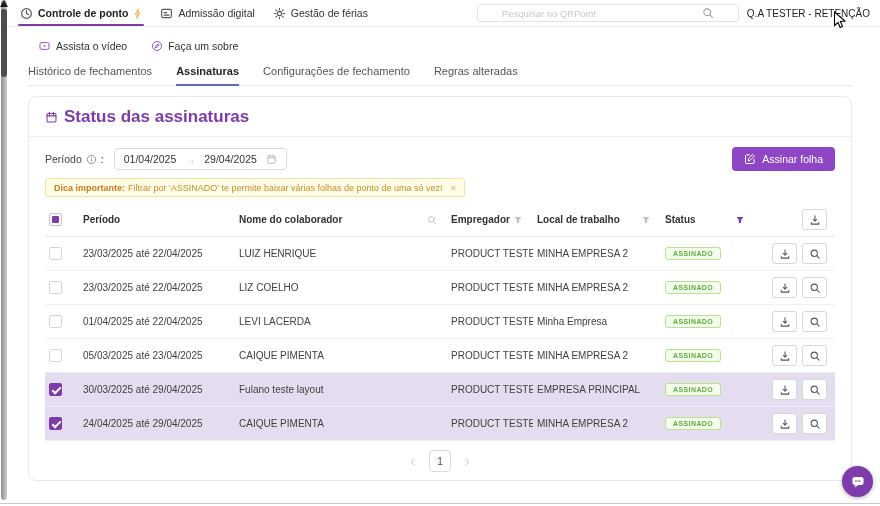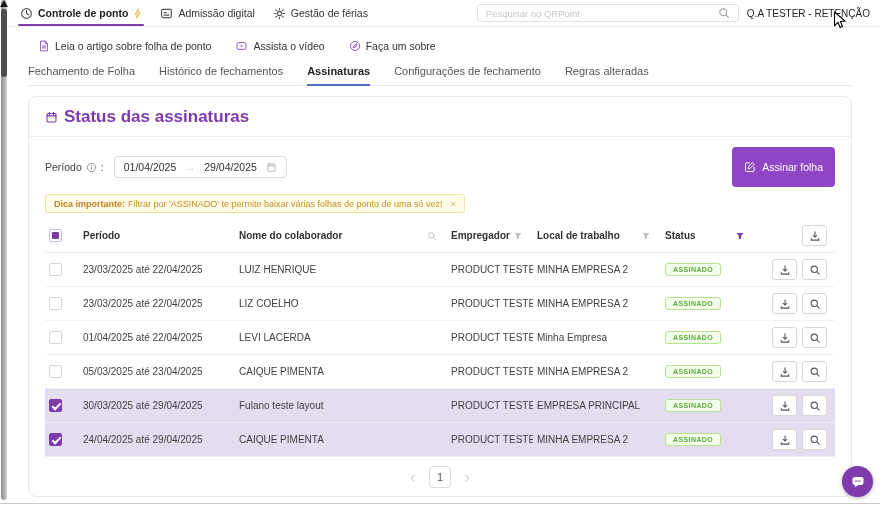--- a/index.html
+++ b/index.html
@@ -13,21 +13,21 @@
   .sb-arrow { position:absolute; left:-1px; top:0; width:0; height:0; border-left:4px solid transparent; border-right:4px solid transparent; border-bottom:7px solid #1b1b1b; }
   .sb-thumb { position:absolute; left:0; top:9px; width:6px; height:68px; background:#4d4d4d; border-radius:3px; }
 
   
   .topbar { position:relative; height:27px; display:flex; align-items:center; justify-content:space-between; padding:0 10px 0 20px; border-bottom:1px solid #ededed; }
   .top-nav { display:flex; align-items:center; gap:18px; height:100%; }
   .nav-item { position:relative; height:100%; display:flex; align-items:center; gap:5px; font-size:10.5px; color:#333; cursor:pointer; white-space:nowrap; }
   .nav-item.active { font-weight:bold; color:#222; }
   .nav-item.active::after { content:""; position:absolute; bottom:0; left:-2px; right:-2px; height:2px; background:#7d3bac; border-radius:2px; }
   .top-right { display:flex; align-items:center; gap:8px; }
-  .searchbox { display:flex; align-items:center; width:262px; height:18px; border:1px solid #e3e3e3; border-radius:3px; padding:0 8px; background:#fff; }
+  .searchbox { display:flex; align-items:center; width:262px; height:18px; border:1px solid #e3e3e3; border-radius:3px; padding:0 24px; background:#fff; }
   .searchbox input { flex:1; border:0; outline:0; font-size:9.5px; color:#555; font-family:inherit; background:transparent; }
   .searchbox input::placeholder { color:#c8c8c8; }
   .user-label { font-size:10px; color:#1f1f1f; white-space:nowrap;text-align:center; }
 
   
   .quick-links { margin:13px 0 0 38px; display:flex; align-items:center; gap:24px; }
   .quick-link { display:flex; align-items:center; gap:5px; font-size:10.5px; color:#333; cursor:pointer; }
 
   
   .tabs { margin:13px 28px 0; display:flex; gap:24px; border-bottom:1px solid #e9e9e9; }
@@ -37,21 +37,21 @@
 
   
   .card { margin:10px 28px 0; border:1px solid #e9e9e9; border-radius:8px; background:#fff; padding:10px 16px 8px; }
   .card-title { display:flex; align-items:center; gap:6px; color:#7d3bac; font-size:17px; font-weight:bold; }
   .card-divider { border-top:1px solid #efefef; margin:9px -16px 0; }
 
   .period-row { margin-top:10px; display:flex; justify-content:space-between; align-items:center; }
   .period-left { display:flex; align-items:center; gap:4px; font-size:10.5px; color:#444; }
   .date-range { margin-left:6px; display:flex; align-items:center; gap:9px; border:1px solid #dcdcdc; border-radius:4px; padding:4px 9px; font-size:10.5px; color:#333; cursor:pointer; }
   .range-arrow { color:#b9b9b9; font-size:10px; }
-  .sign-btn { display:flex; align-items:center; gap:6px; background:#8f46c6; color:#fff; border:none; border-radius:4px; height:40px; padding:0 12px; font-size:10.5px; font-family:inherit; cursor:pointer; }
+  .sign-btn { display:flex; align-items:center; gap:6px; background:#8f46c6; color:#fff; border:none; border-radius:4px; height:24px; padding:0 12px; font-size:10.5px; font-family:inherit; cursor:pointer; }
 
   .tip-banner { margin-top:7px; display:inline-flex; align-items:center; background:#fefbe6; border:1px solid #f2e5a4; border-radius:3px; padding:3px 8px; font-size:9px; color:#c6902e; }
   .tip-bold { font-weight:bold; color:#c87e1f; margin-right:3px; }
   .tip-close { margin-left:8px; color:#c3b277; cursor:pointer; font-size:9.5px; }
 
   
   table { width:100%; border-collapse:collapse; table-layout:fixed; margin-top:6px; }
   col.c-check{width:34px;} col.c-period{width:156px;} col.c-name{width:212px;}
   col.c-emp{width:86px;} col.c-loc{width:128px;} col.c-status{width:94px;} col.c-act{width:80px;}
   th { font-size:10px; color:#333; text-align:left; font-weight:bold; padding:6px 4px; border-bottom:1px solid #ececec; }
@@ -133,30 +133,20 @@
               <path d="M10.5 10.5L14 14"></path>
             </svg>
           </span>
       </div>
       <span class="user-label">Q.A TESTER - RETENÇÃO</span>
 
     </div>
   </header>
 
   <div class="quick-links">
-    <div class="quick-link">
-      <span>
-          <svg width="12" height="12" viewBox="0 0 16 16" fill="none" stroke="#8a52c2" stroke-width="1.3" stroke-linecap="round">
-            <path d="M4 1.5h5.5L12.5 4.5v10H4z"></path>
-            <path d="M9.5 1.5v3h3"></path>
-            <path d="M6 8h4M6 10.5h4"></path>
-          </svg>
-        </span>
-      <span>Leia o artigo sobre folha de ponto</span>
-    </div>
     <div class="quick-link">
       <span>
           <svg width="13" height="12" viewBox="0 0 16 16" fill="none" stroke="#8a52c2" stroke-width="1.3">
             <rect x="2" y="3.5" width="12" height="9" rx="2"></rect>
             <path d="M7 6.2l3 1.8-3 1.8z" fill="#8a52c2" stroke="none"></path>
           </svg>
         </span>
       <span>Assista o vídeo</span>
     </div>
     <div class="quick-link">
@@ -164,21 +154,20 @@
           <svg width="12" height="12" viewBox="0 0 16 16" fill="none" stroke="#8a52c2" stroke-width="1.3" stroke-linejoin="round">
             <circle cx="8" cy="8" r="6"></circle>
             <path d="M10.5 5.5L9.2 9 5.5 10.5 7 7z"></path>
           </svg>
         </span>
       <span>Faça um sobre</span>
     </div>
   </div>
 
   <div class="tabs">
-    <div class="tab">Fechamento de Folha</div>
     <div class="tab">Histórico de fechamentos</div>
     <div class="tab active">Assinaturas</div>
     <div class="tab">Configurações de fechamento</div>
     <div class="tab">Regras alteradas</div>
   </div>
 
   <section class="card">
     <div class="card-title">
       <span>
           <svg width="13" height="13" viewBox="0 0 16 16" fill="none" stroke="#7d3bac" stroke-width="1.3" stroke-linecap="round">

